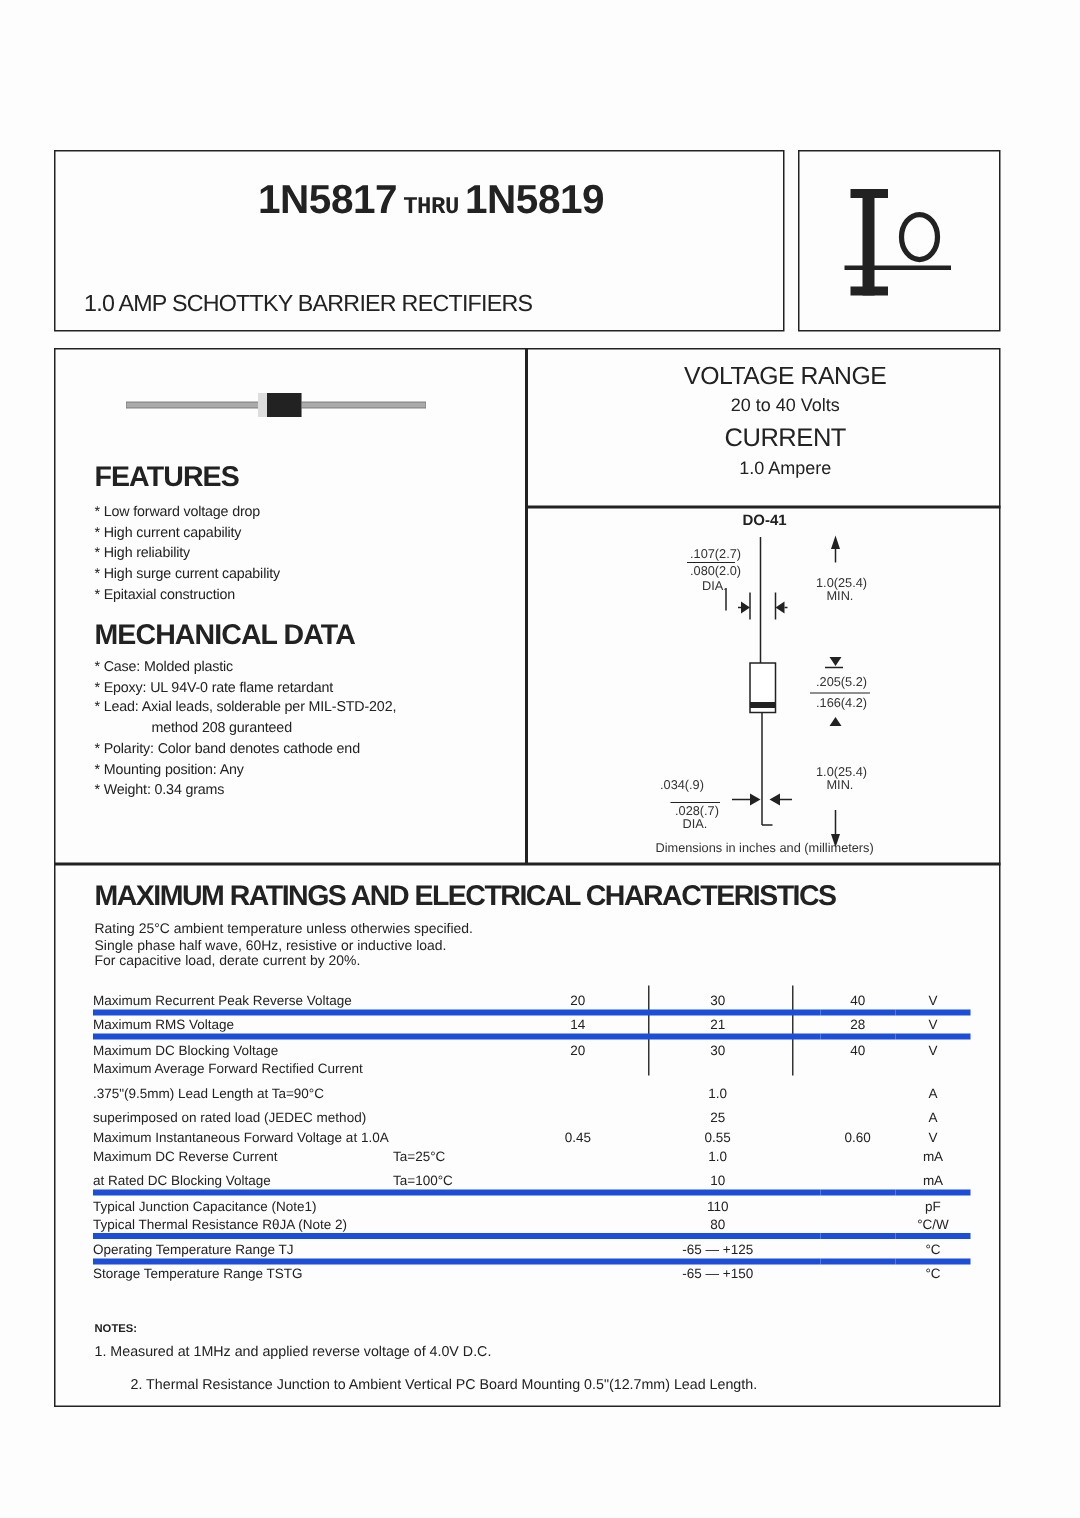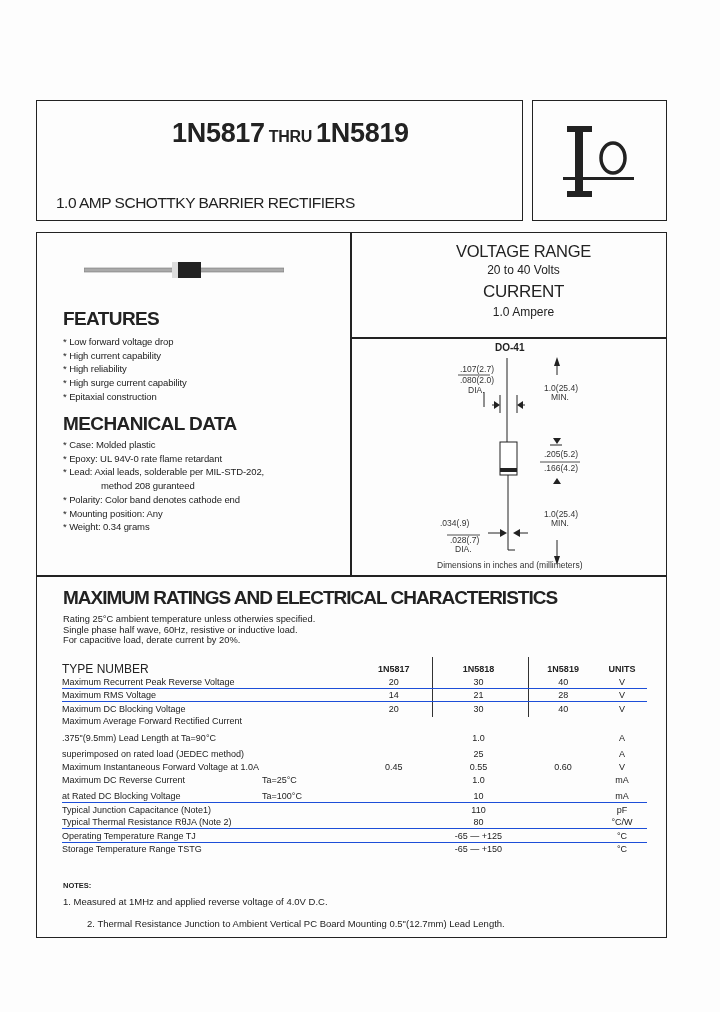--- a/index.html
+++ b/index.html
@@ -1,36 +1,36 @@
 <!DOCTYPE html>
 <html><head>
 <meta charset="utf-8">
 <style>
   html, body { margin:0; padding:0; background:#fdfdfd; }
   body { width:720px; height:1012px; position:relative; font-family:"Liberation Sans", sans-serif; color:#222; overflow:hidden; }
   .abs { position:absolute; }
   .box { position:absolute; border:1.5px solid #222; box-sizing:border-box; }
   .title-main { font-family:"Liberation Sans", sans-serif; font-weight:bold; font-size:27px; letter-spacing:-0.3px; color:#222; white-space:nowrap; }
-  .title-thru { font-size:16px; font-weight:bold; margin:0 4px; }
+  .title-thru { font-size:16px; font-weight:bold; margin:0 4px;font-family:Liberation Mono, monospace; }
   .subtitle { font-size:15.5px; letter-spacing:-0.5px; white-space:nowrap; }
   .h2 { font-weight:bold; font-size:19px; letter-spacing:-0.6px; white-space:nowrap; }
   .list { font-size:9.5px; line-height:13.7px; letter-spacing:-0.1px; margin:0; padding:0; list-style:none; white-space:nowrap; }
   .list li { margin:0; }
   .list .indent { padding-left:38px; }
   .center { text-align:center; white-space:nowrap; }
   .dim { font-size:8.5px; line-height:9px; color:#333; white-space:nowrap; }
   .rating-note { font-size:9.3px; line-height:10.5px; white-space:nowrap; }
   table.spec { position:absolute; left:62px; top:660px; width:585px; border-collapse:collapse; font-size:9px; }
   table.spec td { padding:0; height:12.6px; line-height:11px; white-space:nowrap; vertical-align:bottom; }
   table.spec td.lbl { width:298px; }
   table.spec td.c { text-align:center; }
   table.spec td.u { text-align:center; width:50px; }
   table.spec tr.hdr td { font-weight:bold; font-size:9px; height:15px; }
   table.spec tr.hdr td.lbl { font-weight:normal; font-size:12px; }
-  table.spec tr.bt td { border-top:1px solid #1d4ed8; }
+  table.spec tr.bt td { border-top:4px solid #1d4ed8; }
   table.spec tr.tall td { height:16.5px; }
   .vline { position:absolute; width:1px; background:#333; }
   .notes-h { font-size:7.5px; font-weight:bold; }
   .note { font-size:9.5px; white-space:nowrap; }
 </style>
 </head>
 <body>
 
 <div class="box" style="left:36px;top:100px;width:487px;height:121px;"></div>
 <div class="abs title-main" style="left:172px;top:118px;">
@@ -142,27 +142,20 @@
   <div class="rating-note">Rating 25°C ambient temperature unless otherwies specified.</div>
   <div class="rating-note">Single phase half wave, 60Hz, resistive or inductive load.</div>
   <div class="rating-note">For capacitive load, derate current by 20%.</div>
 </div>
 
 <div class="vline" style="left:432px;top:657px;height:60px;"></div>
 <div class="vline" style="left:528px;top:657px;height:60px;"></div>
 
 <table class="spec">
   <tbody>
-      <tr class="hdr">
-    <td class="lbl">TYPE NUMBER</td>
-    <td class="c">1N5817</td>
-    <td class="c">1N5818</td>
-    <td class="c">1N5819</td>
-    <td class="u">UNITS</td>
-  </tr>
   <tr>
     <td class="lbl">Maximum Recurrent Peak Reverse Voltage</td>
     <td class="c">20</td>
     <td class="c">30</td>
     <td class="c">40</td>
     <td class="u">V</td>
   </tr>
   <tr class="bt">
     <td class="lbl">Maximum RMS Voltage</td>
     <td class="c">14</td>

